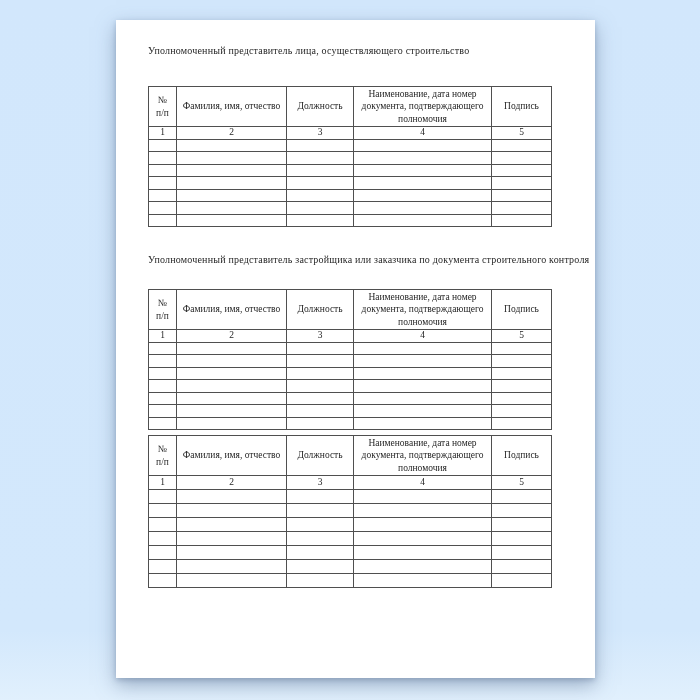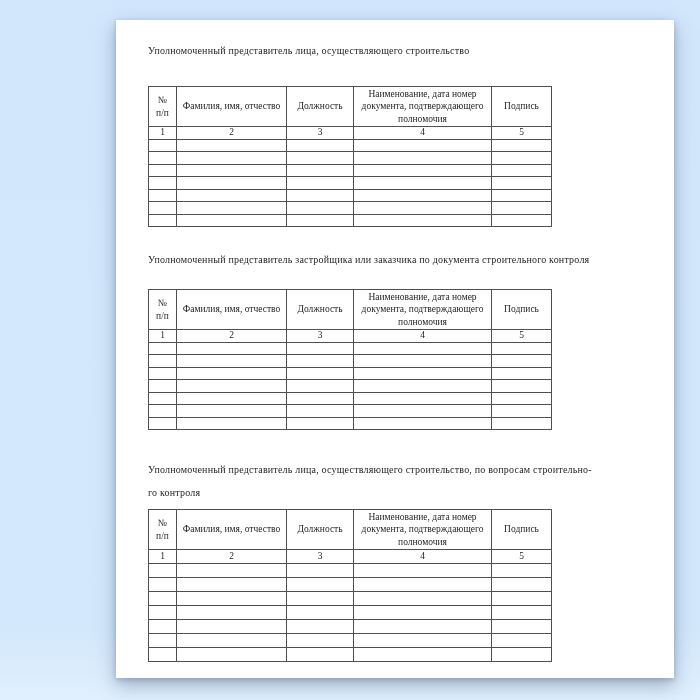--- a/index.html
+++ b/index.html
@@ -2,21 +2,21 @@
 <html><head>
 <meta charset="utf-8">
 <style>
   html,body { margin:0; padding:0; }
   body {
     width:700px; height:700px; overflow:hidden;
     background: linear-gradient(180deg, #d2e7fc 0%, #d3e8fc 90%, #e1f0fd 100%);
     font-family: "Liberation Serif", "DejaVu Serif", serif;
   }
   .page {
-    position:absolute; left:116px; top:20px; width:558px; height:658px;
+    position:absolute; left:116px; top:20px; width:479px; height:658px;
     background:#ffffff;
     box-shadow: 0 7px 18px rgba(90,112,145,.5), 0 2px 5px rgba(90,112,145,.35);
   }
   .content { padding:24px 31px 0 32px; color:#262626; }
 
   .section-title { font-size:10px; letter-spacing:.2px; color:#262626; }
   .title-line { white-space:nowrap; line-height:14px; }
   .section-title.double .title-line { line-height:23px; }
 
   table.doc-table {
@@ -212,24 +212,20 @@
               <td data-name="empty-cell"></td>
               <td data-name="empty-cell"></td>
               <td data-name="empty-cell"></td>
               <td data-name="empty-cell"></td>
             </tr>
           </tbody>
         </table>
     </div>
 
     <div class="section" data-name="section-builder-control-representative">
-      <div class="section-title double" id="title-c" data-name="section-title">
-        <div class="title-line" data-name="section-title-line">Уполномоченный представитель лица, осуществляющего строительство, по вопросам строительно-</div>
-        <div class="title-line" data-name="section-title-line">го контроля</div>
-      </div>
       <table class="doc-table tbl-c" id="tbl-c" data-name="representatives-table-3">
         <colgroup>
           <col class="col-num">
             <col class="col-name">
             <col class="col-post">
             <col class="col-doc">
             <col class="col-sign">
         </colgroup>
       <thead>
             <tr data-name="header-row">

